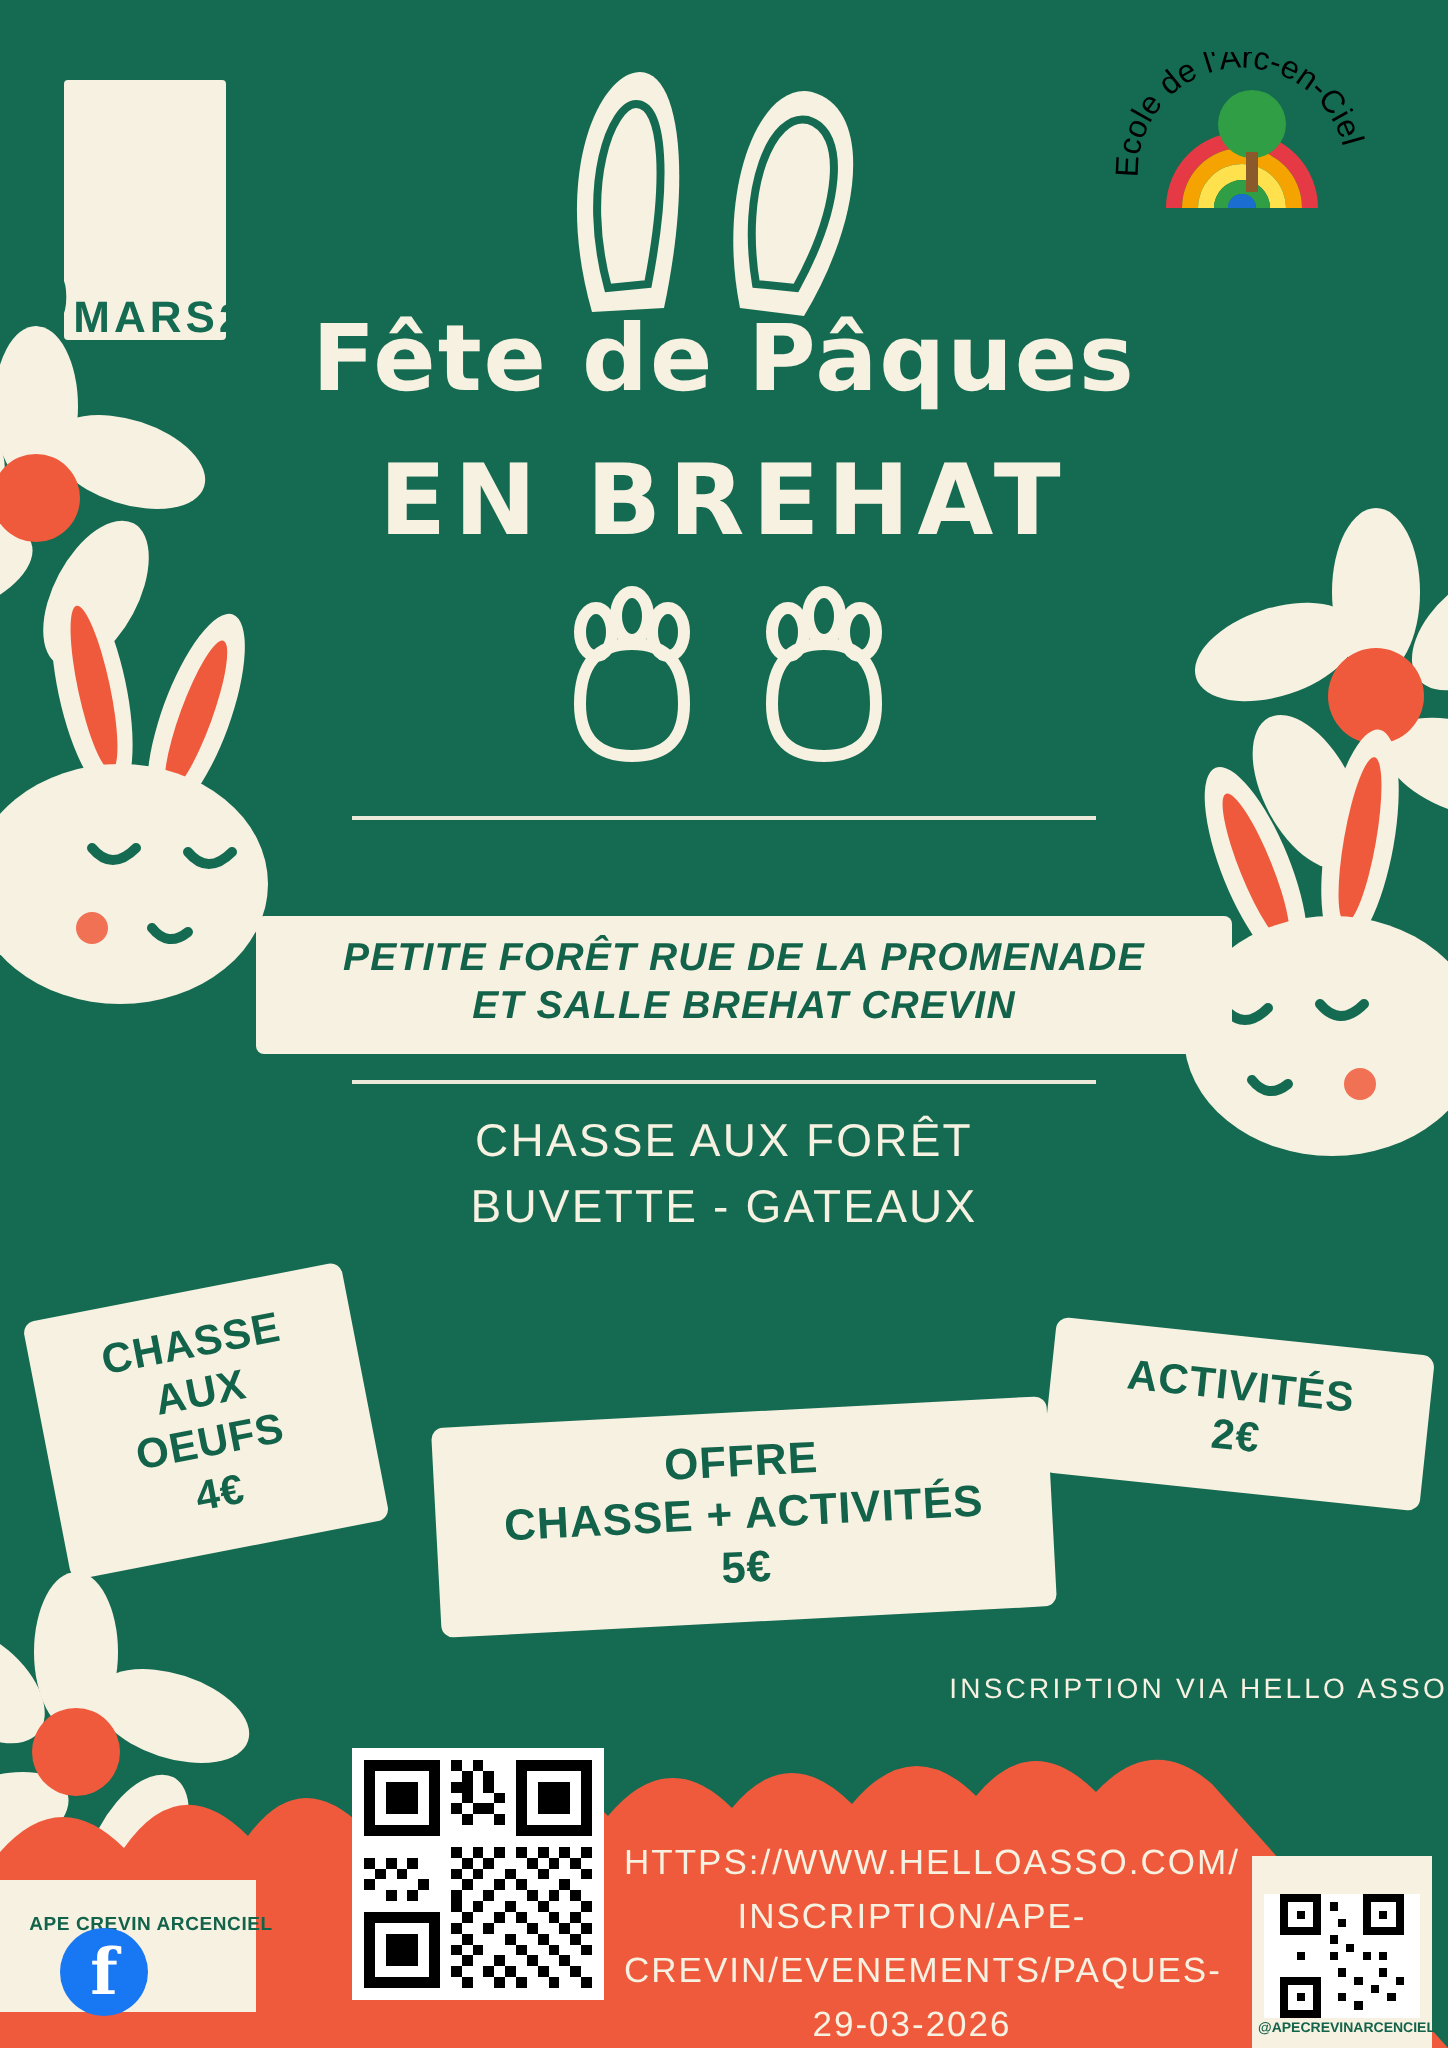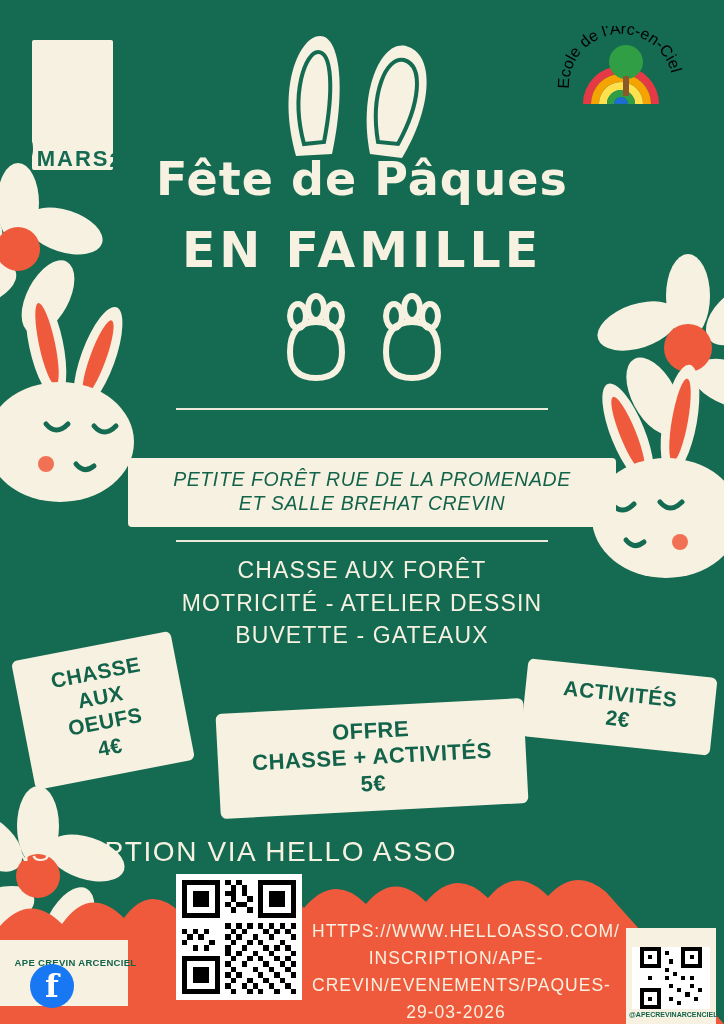--- a/index.html
+++ b/index.html
@@ -45,40 +45,40 @@
   
   .rule{position:absolute;height:2px;background:#f7f1e1;opacity:.95;}
   .time{
     position:absolute;left:0;right:0;top:420px;text-align:center;
     font-size:24px;font-weight:bold;letter-spacing:1.6px;color:#f7f1e1;
   }
   .place{
     position:absolute;left:128px;top:458px;width:468px;
     background:#f7f1e1;color:#13634b;border-radius:4px;
     padding:9px 10px 11px;text-align:center;
-    font-size:19.5px;font-weight:normal;font-style:italic;letter-spacing:.6px;line-height:1.25;
+    font-size:19.5px;font-weight:bold;font-style:italic;letter-spacing:.6px;line-height:1.25;
   }
 
   .activities{
     position:absolute;left:60px;right:60px;top:554px;text-align:center;
     font-size:23px;letter-spacing:1.1px;line-height:1.42;color:#f7f1e1;
   }
 
   
   .tag{
     position:absolute;background:#f7f1e1;color:#13634b;border-radius:6px;
     text-align:center;font-weight:bold;line-height:1.2;letter-spacing:.5px;
   }
   .tag-chasse{left:22px;top:645px;width:150px;padding:14px 6px 16px;font-size:21px;transform:rotate(-11deg);}
   .tag-offre{left:218px;top:706px;width:292px;padding:12px 8px 14px;font-size:22px;transform:rotate(-3deg);}
   .tag-activites{left:524px;top:668px;width:178px;padding:13px 6px 15px;font-size:21px;transform:rotate(6deg);}
 
   .inscription{
-    position:absolute;left:0;right:0;top:836px;text-align:left;
-    font-size:28px;letter-spacing:1.6px;color:#f7f1e1;
+    position:absolute;left:0;right:0;top:836px;text-align:right;
+    font-size:14px;letter-spacing:1.6px;color:#f7f1e1;
   }
 
   
   .qr-main{position:absolute;left:176px;top:874px;width:126px;height:126px;background:#fff;padding:6px;box-sizing:border-box;}
   .qr-main svg{display:block;width:100%;height:100%;}
 
   .url{
     position:absolute;left:312px;top:918px;width:288px;text-align:center;
     font-size:17.5px;letter-spacing:1px;line-height:1.55;color:#f7f1e1;
   }
@@ -226,32 +226,31 @@
         <rect x="-40" y="4" width="80" height="8" fill="#f7f1e1" opacity="0"></rect>
       </g>
       <g transform="translate(70,36)">
         <circle cx="0" cy="0" r="17" fill="#2f9e44"></circle>
         <rect x="-3" y="14" width="6" height="20" fill="#8a5a2b"></rect>
       </g>
     </svg>
   </div>
 
   <div class="title1">Fête de Pâques</div>
-  <div class="title2">EN FAMILLE</div>
+  <div class="title2">EN BREHAT</div>
 
   <div class="rule" style="left:176px;top:408px;width:372px;"></div>
   <div class="place">
     <div>PETITE FORÊT RUE DE LA PROMENADE</div>
     <div>ET SALLE BREHAT  CREVIN</div>
   </div>
   <div class="rule" style="left:176px;top:540px;width:372px;"></div>
 
   <div class="activities">
     <div>CHASSE AUX FORÊT</div>
-    <div>MOTRICITÉ - ATELIER DESSIN</div>
     <div>BUVETTE - GATEAUX</div>
   </div>
 
   <div class="tag tag-chasse">
     <div>CHASSE</div>
     <div>AUX</div>
     <div>OEUFS</div>
     <div>4€</div>
   </div>
 

